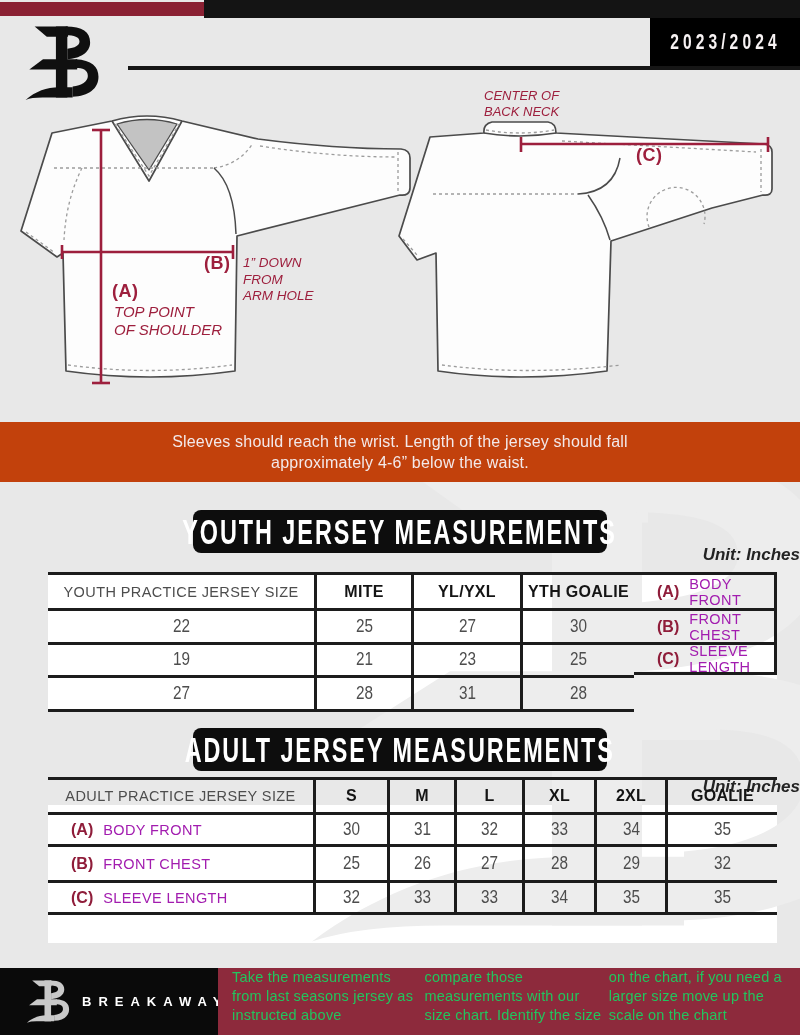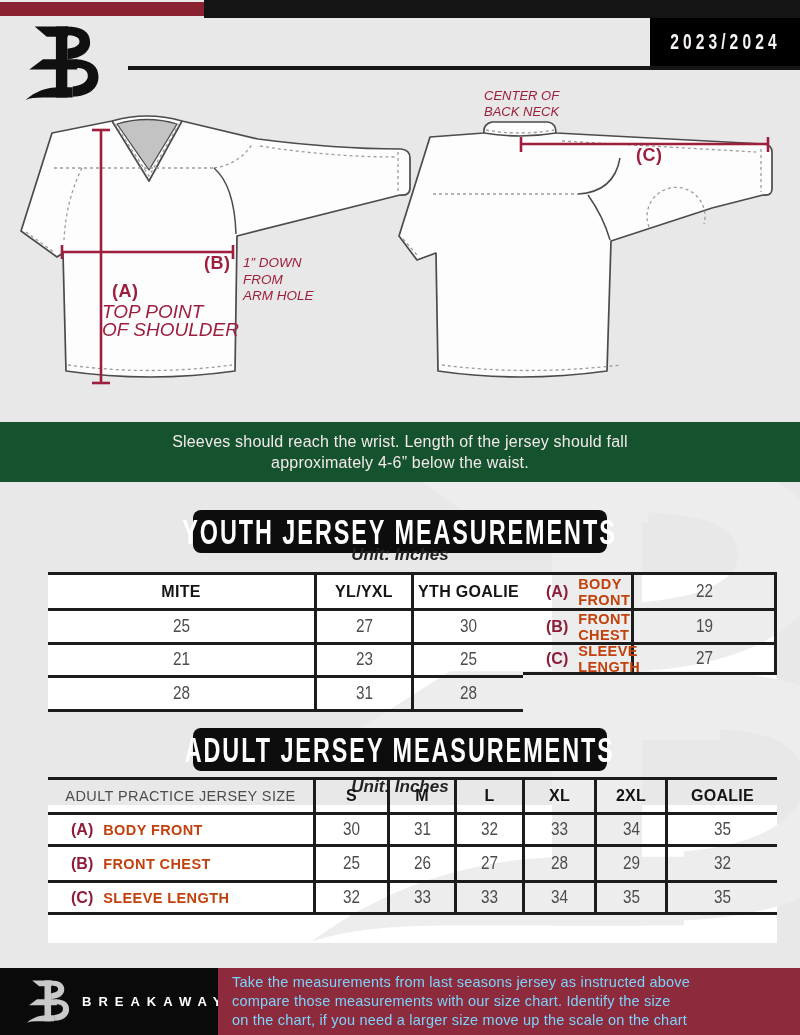--- a/index.html
+++ b/index.html
@@ -31,68 +31,68 @@
     display:inline-block; transform:scale(0.82,1.18); white-space:nowrap;
   }
   .header-underline{ left:128px; top:66px; width:672px; height:4px; background:#161616; z-index:3;}
   
   .diagram-svg{ left:0; top:85px; width:800px; height:337px; z-index:3;}
   .dlabel{ position:absolute; color:#9d1f3d; z-index:4; white-space:nowrap;}
   .dbold{ font-size:18px; font-weight:bold; letter-spacing:0.5px;}
   .ditalic{ font-style:italic; font-weight:400; }
   
   .notice{
-    left:0; top:422px; width:800px; height:60px; background:#14532d; z-index:3;
+    left:0; top:422px; width:800px; height:60px; background:#c2410c; z-index:3;
     display:flex; flex-direction:column; align-items:center; justify-content:center;
     color:#f3e9ea; font-size:16px; line-height:21px; letter-spacing:0.2px; text-align:center;
   }
   
   .wpanel{ background:#ffffff; z-index:1;}
   .wpanel.y{ left:48px; top:572px; width:729px; height:140px;}
   .wpanel.a{ left:48px; top:805px; width:729px; height:138px;}
   .watermark{ left:300px; top:438px; width:600px; height:530px; z-index:2; opacity:1;}
   
   .secbanner{
     left:193px; width:414px; height:43px; background:#0d0d0d; border-radius:8px; z-index:3;
     display:flex; align-items:center; justify-content:center;
   }
   .secbanner.youth{ top:510px;} .secbanner.adult{ top:728px;}
   .cond{
     color:#ffffff; font-size:30px; font-weight:bold; letter-spacing:2.5px; white-space:nowrap;
     display:inline-block; transform:scale(0.78,1.16);
   }
   .unit{
-    left:0; width:800px; text-align:center; z-index:3; color:#232323;
+    left:0; width:800px; text-align:right; z-index:3; color:#232323;
     font-size:17px; font-style:italic; font-weight:bold;
   }
   .unit.youth{ top:545px;} .unit.adult{ top:777px;}
   
   .sizetable{ display:grid; z-index:3; }
   .sizetable.youth{ left:48px; top:572px; width:729px;}
   .sizetable.adult{ left:48px; top:777px; width:729px;}
   .cell{ display:flex; align-items:center; justify-content:center; border-top:3px solid #1c1c1c; background:transparent;}
   .cell.vline{ border-right:3px solid #1c1c1c;}
   .cell.lastrow{ border-bottom:3px solid #1c1c1c;}
   .label-h{ font-size:14.5px; color:#4d4d4d; letter-spacing:0.4px; }
   .size-h{ font-size:16px; font-weight:bold; color:#141414; letter-spacing:0.3px;}
   .rlabel{ justify-content:flex-start; padding-left:23px;}
   .rkey{ color:#8f1d3a; font-weight:bold; font-size:16px; margin-right:10px;}
-  .rtext{ color:#c2410c; font-weight:700; font-size:14.5px; letter-spacing:0.4px;}
+  .rtext{ color:#a21caf; font-weight:400; font-size:14.5px; letter-spacing:0.4px;}
   .num{ font-size:17px; color:#4d4d4d; display:inline-block; transform:scale(0.9,1.06);}
   
   .f-black{
     left:0; top:968px; width:218px; height:67px; background:#0a0a0a; z-index:3;
     display:flex; align-items:center;
   }
   .f-logo{ width:44px; height:46px; margin-left:26px; flex:none;}
   .f-brand{ color:#ffffff; font-size:13px; font-weight:bold; letter-spacing:7px; margin-left:12px; white-space:nowrap;}
   .f-maroon{
     left:218px; top:968px; width:582px; height:67px; background:#8d2a3c; z-index:3;
-    display:flex; flex-direction:column; justify-content:center; padding-left:14px;
-    color:#7dd3fc; font-size:14.5px; line-height:18.8px; letter-spacing:0.2px;
+    display:flex; justify-content:center; padding-left:14px;
+    color:#22c55e; font-size:14.5px; line-height:18.8px; letter-spacing:0.2px;
   }
 </style>
 </head>
 <body>
 
 <div class="page">
 
   <svg width="0" height="0" style="position:absolute" aria-hidden="true">
     <defs>
       <g id="bpaths">
@@ -175,41 +175,42 @@
     <div>BACK NECK</div>
   </div>
   <div class="dlabel dbold" style="left:636px; top:145px;">(C)</div>
   <div class="dlabel dbold" style="left:204px; top:253px;">(B)</div>
   <div class="dlabel ditalic" style="left:243px; top:240px; font-size:13.5px; line-height:16.5px;margin-top:15px;">
     <div>1” DOWN</div>
     <div>FROM</div>
     <div>ARM HOLE</div>
   </div>
   <div class="dlabel dbold" style="left:112px; top:281px;">(A)</div>
-  <div class="dlabel ditalic" style="left:102px; top:303px; font-size:19px; line-height:17.5px;">
+  <div class="dlabel ditalic" style="left:114px; top:303px; font-size:15px; line-height:17.5px;">
     <div>TOP POINT</div>
     <div>OF SHOULDER</div>
   </div>
 
   <div class="abs notice">
     <div>Sleeves should reach the wrist. Length of the jersey should fall</div>
     <div>approximately 4-6” below the waist.</div>
   </div>
 
   <div class="abs wpanel y"></div>
   <div class="abs wpanel a"></div>
   <svg class="abs watermark" viewBox="0 0 100 100" preserveAspectRatio="none">
     <use href="#bpaths" fill="#ededed"></use>
   </svg>
 
   <div class="abs secbanner youth">
     <span class="cond">YOUTH JERSEY MEASUREMENTS</span>
   </div>
   <div class="abs unit youth">Unit: Inches</div>
   <div class="abs sizetable youth" style="grid-template-columns: 269px 97px 109px 111px 143px; grid-template-rows: 36px 34px 33px 37px;">
+      <div class="cell label-h vline">YOUTH PRACTICE JERSEY SIZE</div>
       <div class="cell size-h vline">MITE</div>
       <div class="cell size-h vline">YL/YXL</div>
       <div class="cell size-h">YTH GOALIE</div>
       <div class="cell rlabel vline">
         <span class="rkey">(A)</span>
         <span class="rtext">BODY FRONT</span>
       </div>
       <div class="cell vline">
         <span class="num">22</span>
       </div>

